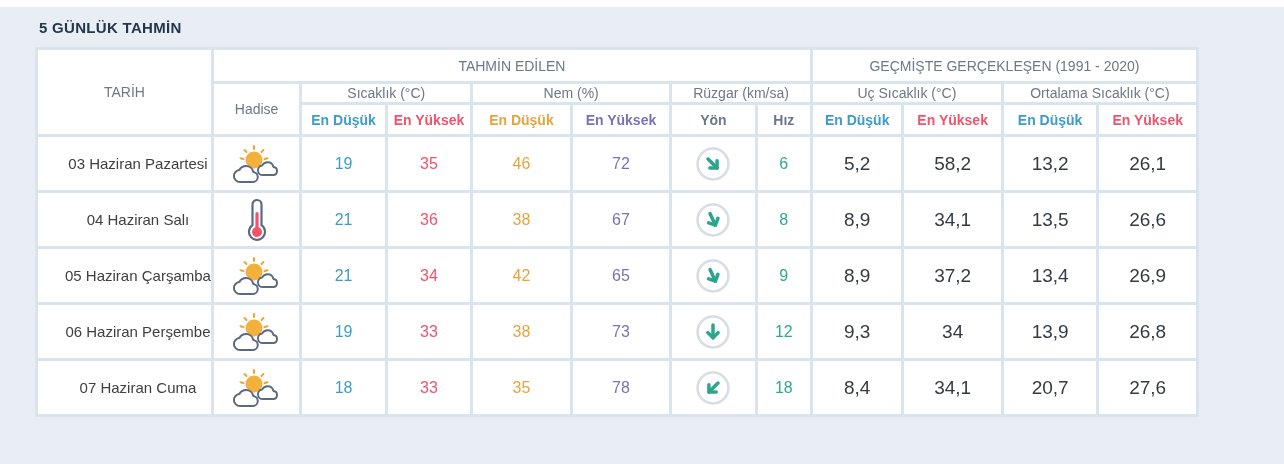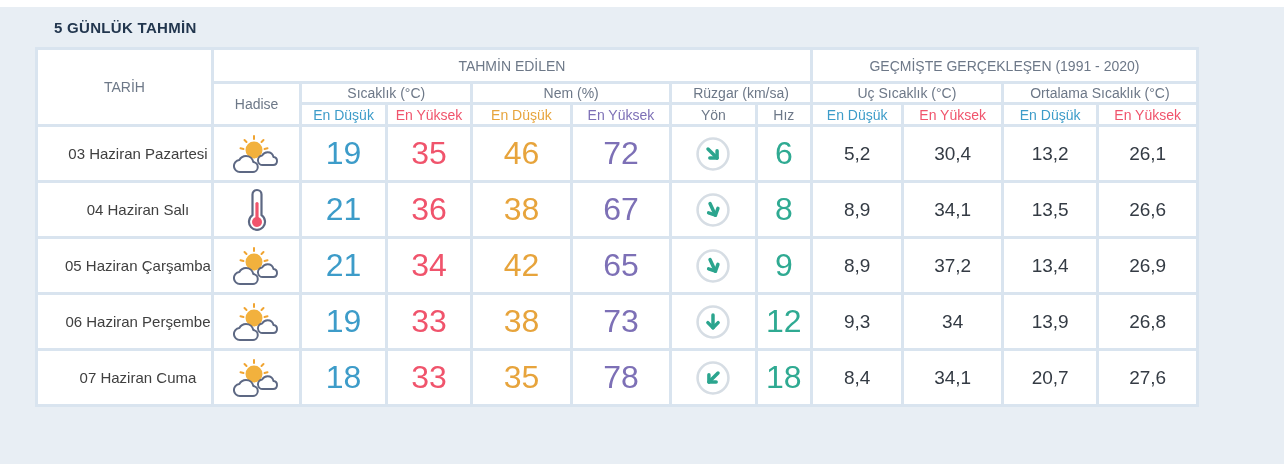--- a/index.html
+++ b/index.html
@@ -6,35 +6,35 @@
   body{
     width:1284px;height:464px;overflow:hidden;background:#ffffff;
     font-family:"Liberation Sans","DejaVu Sans",sans-serif;
     -webkit-font-smoothing:antialiased;
   }
   .panel{
     background:#e8eef4;margin-top:7px;height:457px;box-sizing:border-box;
     padding-top:12px;
   }
   .page-title{
-    margin:0 0 11px 54px;font-size:15px;font-weight:bold;color:#22364e;
+    margin:0 0 11px 39px;font-size:15px;font-weight:bold;color:#22364e;
     letter-spacing:.3px;
   }
   table.forecast{
     margin-left:35px;border-collapse:separate;border-spacing:3px;
     background:#d9e4ef;table-layout:fixed;width:1164px;
   }
   th,td{background:#ffffff;text-align:center;vertical-align:middle;padding:0;}
   th{font-weight:normal;font-size:14px;color:#6d7888;}
   tr.h-group th{height:31px;}
   tr.h-sub th{height:18px;}
-  tr.h-cols th{height:19px;}
+  tr.h-cols th{height:29px;font-weight:bold;}
   td{height:53px;}
   .date-cell{font-size:15px;color:#404040;padding-left:27px;}
-  .num{font-size:32px;}
+  .num{font-size:16px;}
   .hist{font-size:19px;color:#343b44;}
   .c-blue{color:#3d9cc9;}
   .c-red{color:#f0546c;}
   .c-orange{color:#e7a43c;}
   .c-purple{color:#7d70b6;}
   .c-teal{color:#2faa92;}
   .wind-svg{width:36px;height:36px;display:block;margin:0 auto;}
   .wind-circle{fill:#ffffff;stroke:#d6dde4;stroke-width:2;}
   .wind-arrow path{fill:none;stroke:#2ba58e;stroke-width:2.7;stroke-linecap:round;stroke-linejoin:round;}
   .icon-host svg{display:block;margin:0 auto;}
@@ -118,21 +118,21 @@
       <svg class="wind-svg" viewBox="0 0 28 28">
         <circle class="wind-circle" cx="14" cy="14" r="12"></circle>
         <g class="wind-arrow" transform="rotate(135 14 14)">
           <path d="M14 19.5 L14 9.5"></path>
           <path d="M10 13.5 L14 9.5 L18 13.5"></path>
         </g>
       </svg>
     </td>
     <td class="num c-teal">6</td>
     <td class="hist">5,2</td>
-    <td class="hist">30,4</td>
+    <td class="hist">58,2</td>
     <td class="hist">13,2</td>
     <td class="hist">26,1</td>
   </tr>
         <tr>
     <td class="date-cell">04 Haziran Salı</td>
     <td class="icon-cell"><span class="icon-host"><svg width="22" height="44" viewBox="0 0 22 44">
                 <path d="M11 2 a4.5 4.5 0 0 1 4.5 4.5 V27.2 a8 8 0 1 1 -9 0 V6.5 A4.5 4.5 0 0 1 11 2 z" fill="#ffffff" stroke="#5d6883" stroke-width="2.2" stroke-linejoin="round"></path>
                 <rect x="9.4" y="14" width="3.2" height="20" rx="1.6" fill="#f0546c"></rect>
                 <circle cx="11" cy="34" r="5" fill="#f0546c"></circle>
               </svg></span></td>

